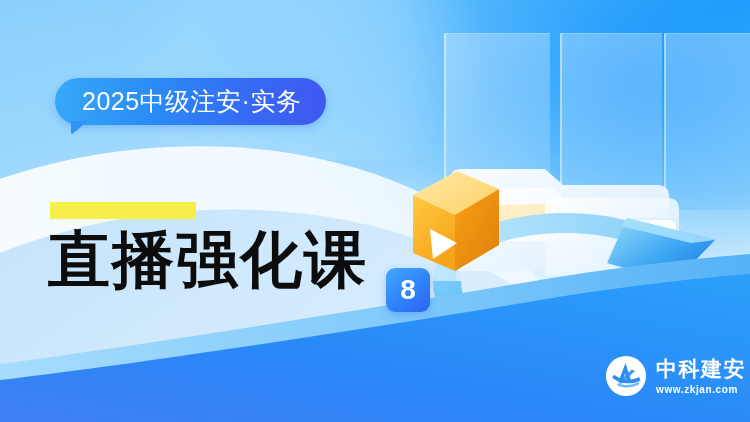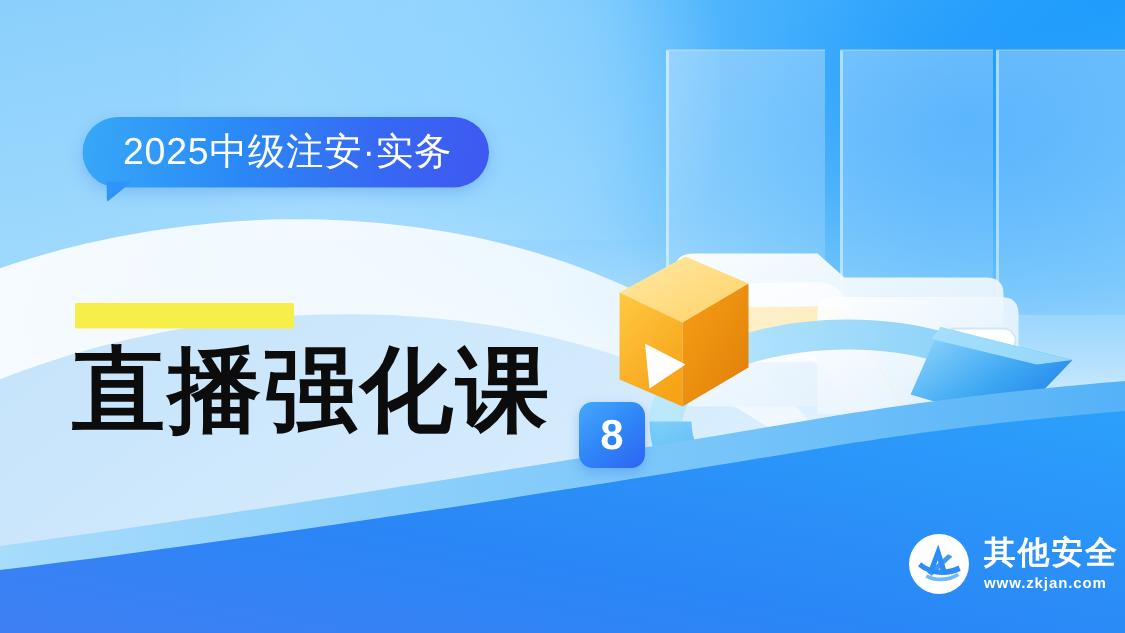--- a/index.html
+++ b/index.html
@@ -325,18 +325,18 @@
     <span class="logo-mark">
       <svg width="42" height="42" viewBox="0 0 42 42" xmlns="http://www.w3.org/2000/svg">
         <circle cx="21" cy="21" r="20" fill="#ffffff"></circle>
         <path d="M20.5 8 L26.5 27 L22.5 27 L20.2 18.5 L17.2 27 L13.4 27 Z" fill="#2b8df5"></path>
         <path d="M7 22.5 C14 28.5 26 30.5 35.5 25.5 L34 22 C25.5 26.5 14.5 25 9.2 19.8 Z" fill="#2b8df5"></path>
         <path d="M12 30 C19 34 28 33 34.5 29 L33.2 27 C27 30.5 19 31.2 13 28 Z" fill="#6fb8fa"></path>
         <path d="M27 14.5 L30 16 L16 29 L13.5 26.8 Z" fill="#2b8df5" opacity="0.9"></path>
       </svg>
     </span>
     <span class="logo-text">
-      <span class="logo-name">其他安全</span>
+      <span class="logo-name">中科建安</span>
       <span class="logo-url">www.zkjan.com</span>
     </span>
   </div>
 
 </div>
 
 </body></html>

